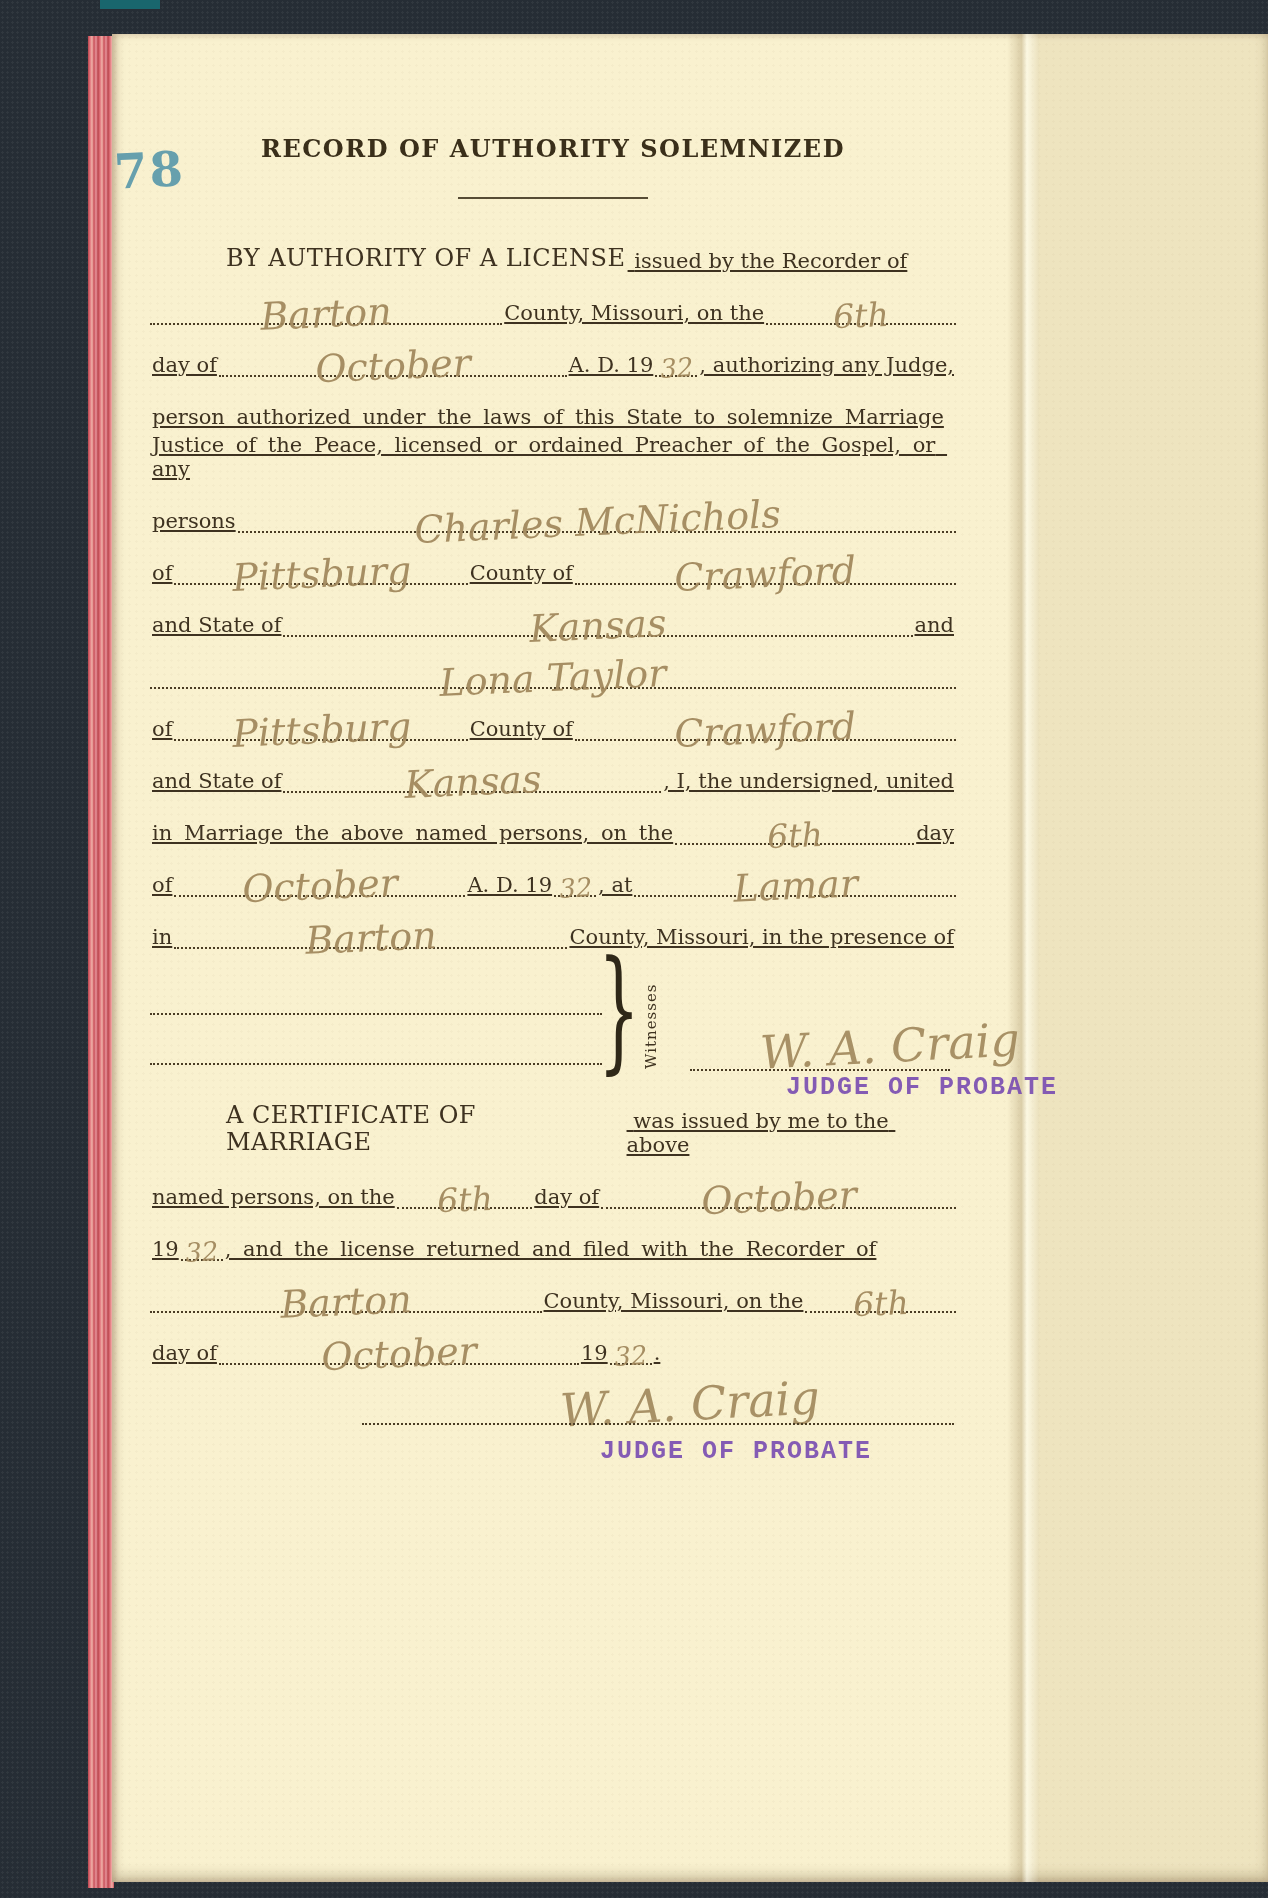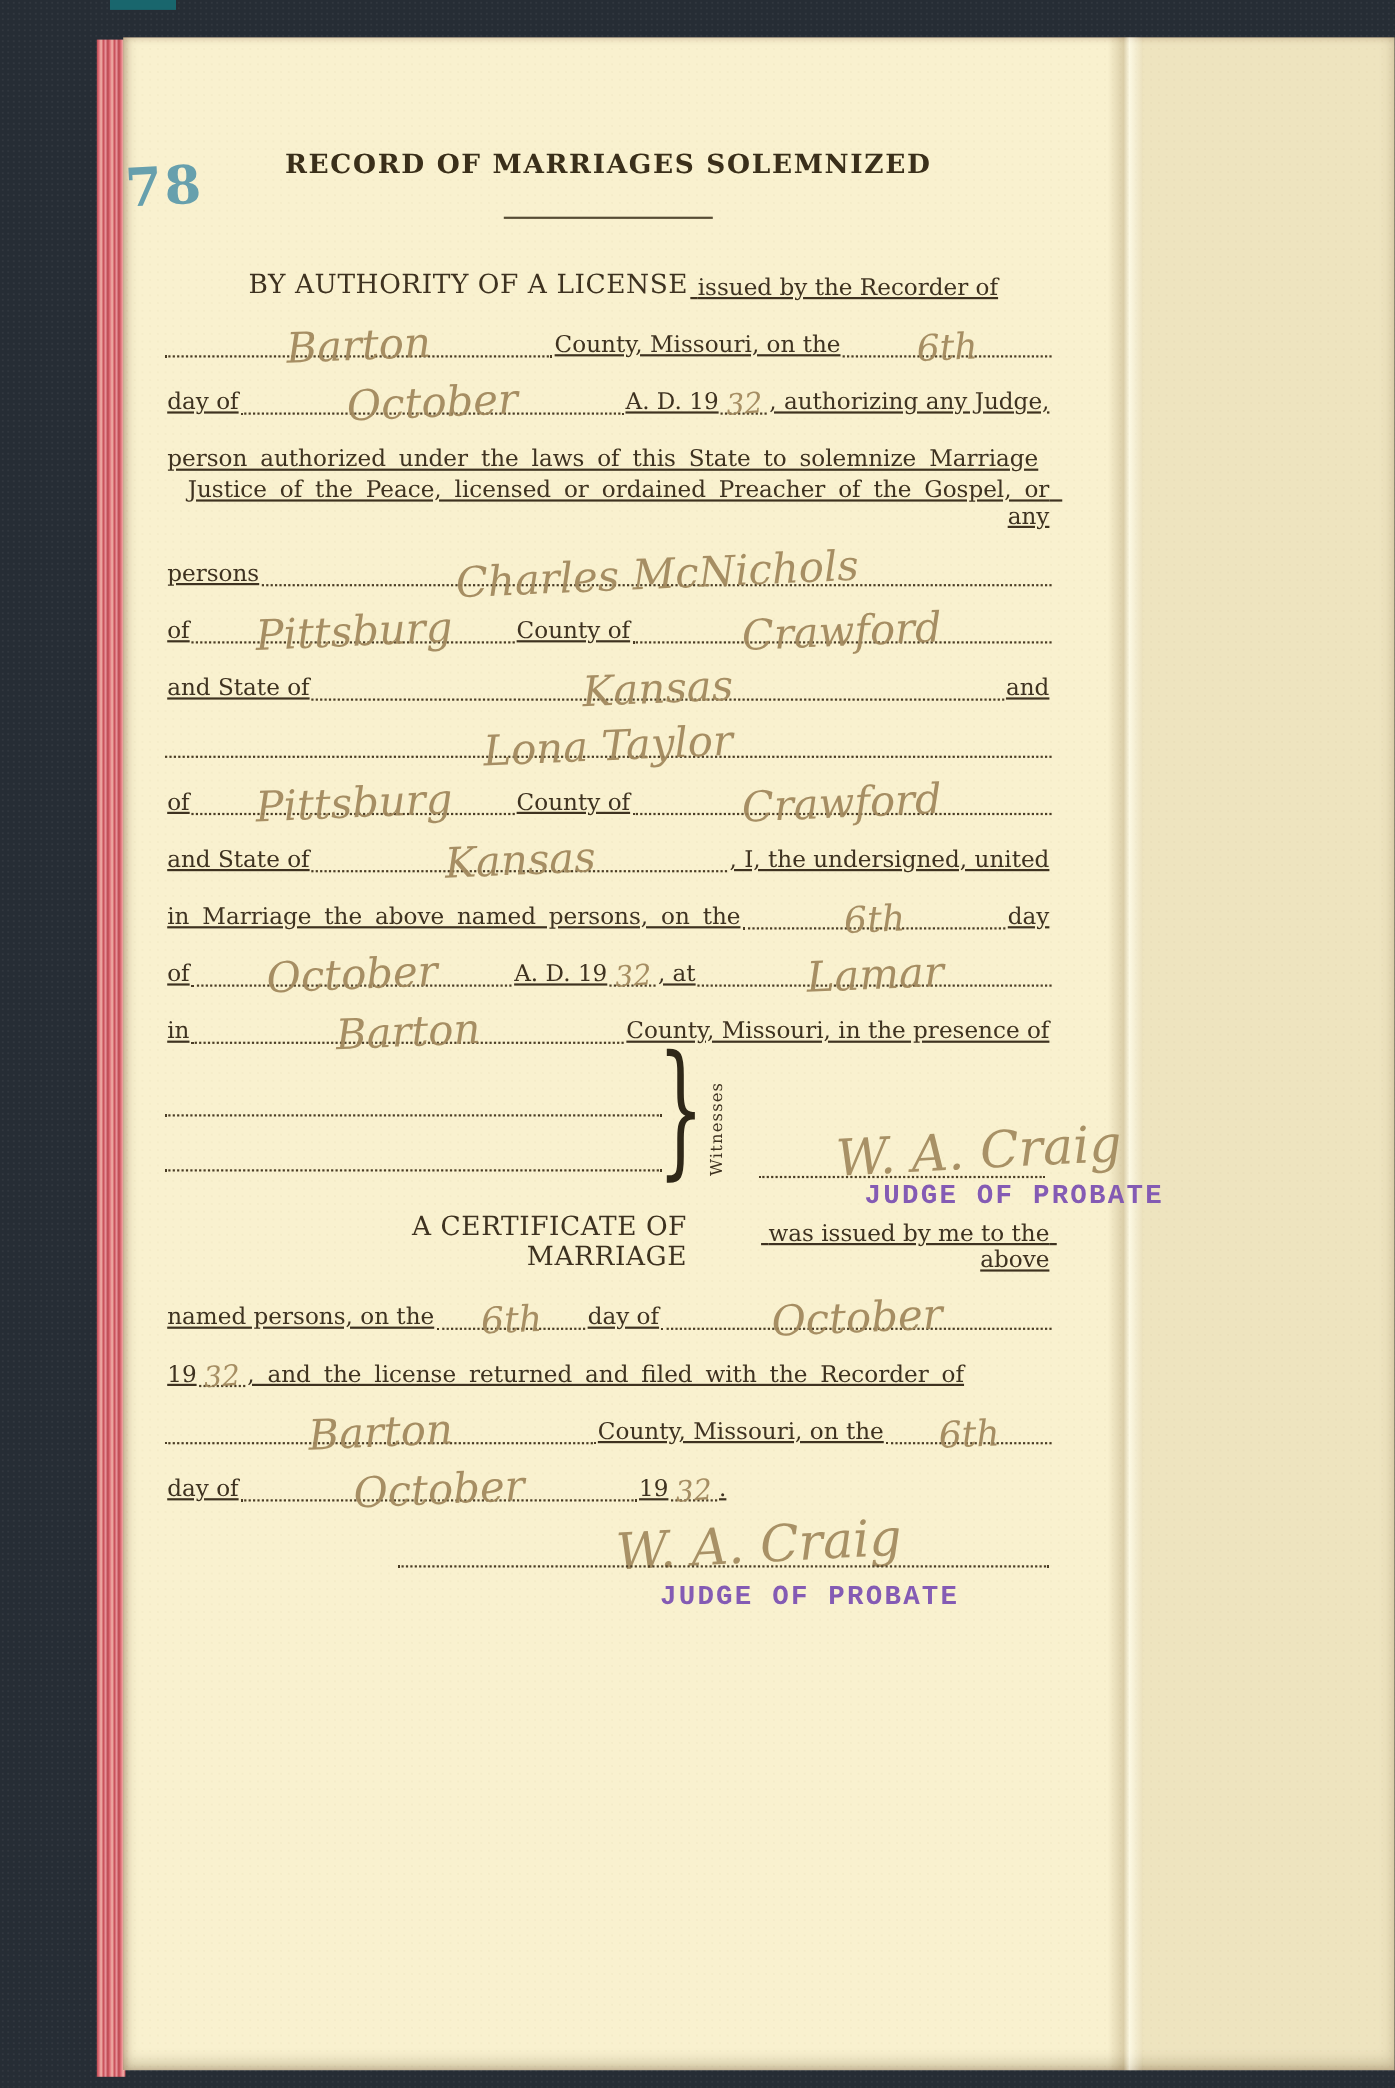--- a/index.html
+++ b/index.html
@@ -20,21 +20,21 @@
     background-size:7px 7px;
     box-shadow:inset 0 -6px 14px rgba(60,40,10,0.25), inset 3px 0 6px rgba(120,60,40,0.25);}
   .page-fold{position:absolute;top:0;bottom:0;left:895px;width:32px;
     background:linear-gradient(90deg,rgba(110,80,30,0) 0%,rgba(110,80,30,0.22) 45%,rgba(255,255,245,0.5) 62%,rgba(110,80,30,0.10) 100%);}
   .page-right-shade{position:absolute;top:0;bottom:0;left:927px;right:0;background:rgba(150,120,60,0.10);}
   .page-number{position:absolute;left:-36px;top:8px;font-size:48px;font-weight:bold;
     color:#4e92a8;opacity:.85;transform:rotate(-3deg);letter-spacing:2px;}
   .content{position:absolute;left:38px;top:100px;width:806px;color:#3e3220;}
   .doc-title{text-align:center;font-size:24px;font-weight:bold;letter-spacing:1.5px;color:#3a2f1a;}
   .title-rule{width:190px;height:0;border-bottom:2px solid #3a2f1a;margin:34px auto 22px auto;opacity:.85;}
-  .row{display:flex;align-items:flex-end;height:52px;font-size:21px;line-height:1.15;position:relative;text-align:right;}
+  .row{display:flex;align-items:flex-end;height:52px;font-size:21px;line-height:1.15;position:relative;}
   .row.justified{word-spacing:5px;}
   .pt{white-space:pre-wrap;padding:0 2px;text-decoration:underline;}
   .lead-caps{font-size:24px;letter-spacing:.5px;white-space:pre-wrap;}
   .indent{padding-left:76px;}
   .blank{flex:1;border-bottom:2px dotted #4a3c24;display:flex;align-items:flex-end;justify-content:center;
     position:relative;height:100%;overflow:visible;}
   .blank.noline{border-bottom:none;}
   .hw{font-style:italic;color:rgba(158,134,90,0.92);font-size:33px;white-space:nowrap;
     transform:rotate(-2.5deg) translateY(7px);line-height:.85;}
   .hw-lg{font-size:38px;}
@@ -69,21 +69,21 @@
   <div class="teal-sliver"></div>
   <div class="red-edges"></div>
 
   <div class="paper">
     <div class="page-fold"></div>
     <div class="page-right-shade"></div>
 
     <div class="content">
       <div class="page-number">78</div>
 
-      <div class="doc-title">RECORD OF MARRIAGES SOLEMNIZED</div>
+      <div class="doc-title">RECORD OF AUTHORITY SOLEMNIZED</div>
       <div class="title-rule"></div>
 
       <div class="row indent">
         <span class="lead-caps">BY AUTHORITY OF A LICENSE</span>
           <span class="pt"> issued by the Recorder of</span>
       </div>
 
       <div class="row">
         <span class="blank" style="flex:1.15">
             <span class="hw hw-lg">Barton</span>

